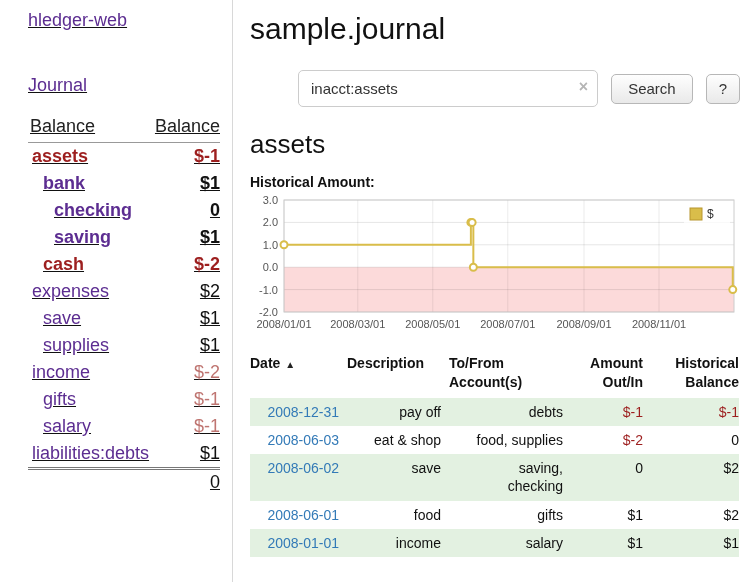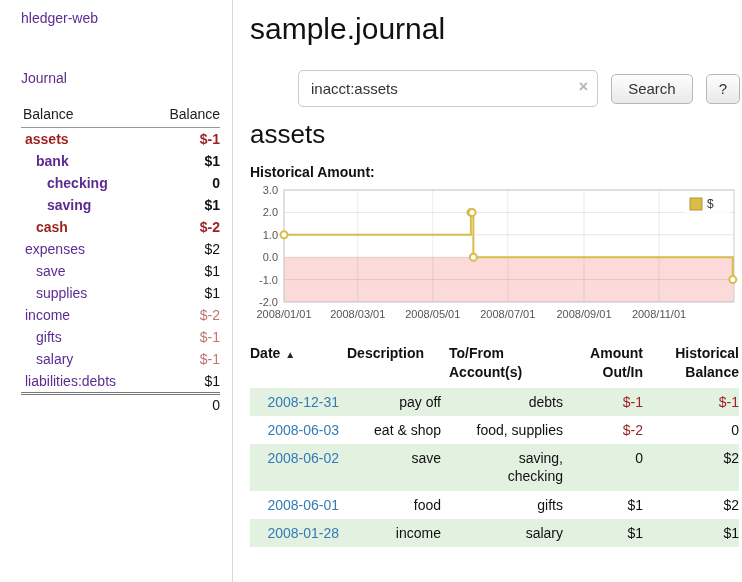--- a/index.html
+++ b/index.html
@@ -4,38 +4,38 @@
 <title>sample.journal</title>
 <style>
   :root{
     --purple:#5c2d91; --blue:#337ab7; --neg-strong:#9d1f1f; --neg-soft:#bf7571; --row-green:#e3f1e1;
   }
   *{margin:0;padding:0;box-sizing:border-box;}
   body{font-family:"Liberation Sans","DejaVu Sans",sans-serif;background:#fff;color:#111;}
   .screen{position:relative;width:742px;height:582px;overflow:hidden;background:#fff;}
 
   
-  .sidebar{position:absolute;left:0;top:0;width:233px;height:100%;border-right:1px solid #d8d8d8;padding:10px 12px 0 21px;font-size:14px;}
+  .sidebar{position:absolute;left:0;top:0;width:233px;height:100%;border-right:1px solid #d8d8d8;padding:10px 12px 0 28px;font-size:18px;text-decoration:underline;}
   .sidebar a{text-decoration:none;color:var(--purple);}
   .journal-wrap{margin-top:44px;}
   .acct-table{width:100%;border-collapse:collapse;margin-top:20px;}
   .acct-table th{font-weight:normal;text-align:left;padding:0 0 5px 2px;border-bottom:1px solid #999;color:#222;}
   .acct-table th.bal{text-align:right;}
   .acct-table td{padding:3px 0;}
   .acct-table td.bal{text-align:right;}
   .bold{font-weight:bold;}
   .neg-strong{color:var(--neg-strong);}
   a.neg-strong{color:var(--neg-strong);}
   .neg-soft{color:var(--neg-soft);}
   .acct-table tfoot td{border-top:3px double #777;padding-top:2px;text-align:right;}
 
   
   .main{position:absolute;left:236px;top:0;width:508px;height:100%;padding:4px 4px 0 14px;}
   .title{font-size:30px;font-weight:400;margin:8px 0 24px;color:#111;}
-  .search-row{display:flex;align-items:center;margin-bottom:12px;padding-left:48px;}
+  .search-row{display:flex;align-items:center;margin-bottom:22px;padding-left:48px;}
   .search-box{position:relative;width:358px;}
   .search-input{width:100%;height:37px;border:1px solid #ccc;border-radius:5px;padding:0 30px 0 12px;font-size:15px;color:#333;font-family:inherit;}
   .clear-icon{position:absolute;right:10px;top:8px;color:#b5b5b5;font-size:16px;font-weight:bold;cursor:pointer;}
   .btn{height:30px;padding:0 16px;margin-left:13px;border:1px solid #b7b7b7;border-radius:5px;background:linear-gradient(#fefefe,#e9e9e9);font-size:15px;color:#333;font-family:inherit;cursor:pointer;}
   .btn.help{padding:0 12px;}
   .acct-heading{font-size:26px;font-weight:400;margin:0 0 14px;color:#111;}
   .chart-title{font-size:14px;font-weight:bold;margin-bottom:4px;color:#111;}
   .chart{width:490px;}
 
   
@@ -222,21 +222,21 @@
             <td class="r">$2</td>
           </tr>
           <tr>
             <td><a href="#">2008-06-01</a></td>
             <td>food</td>
             <td class="accounts">gifts</td>
             <td class="r">$1</td>
             <td class="r">$2</td>
           </tr>
           <tr>
-            <td><a href="#">2008-01-28</a></td>
+            <td><a href="#">2008-01-01</a></td>
             <td>income</td>
             <td class="accounts">salary</td>
             <td class="r">$1</td>
             <td class="r">$1</td>
           </tr>
         </tbody>
     </table>
   </main>
 </div>
 

